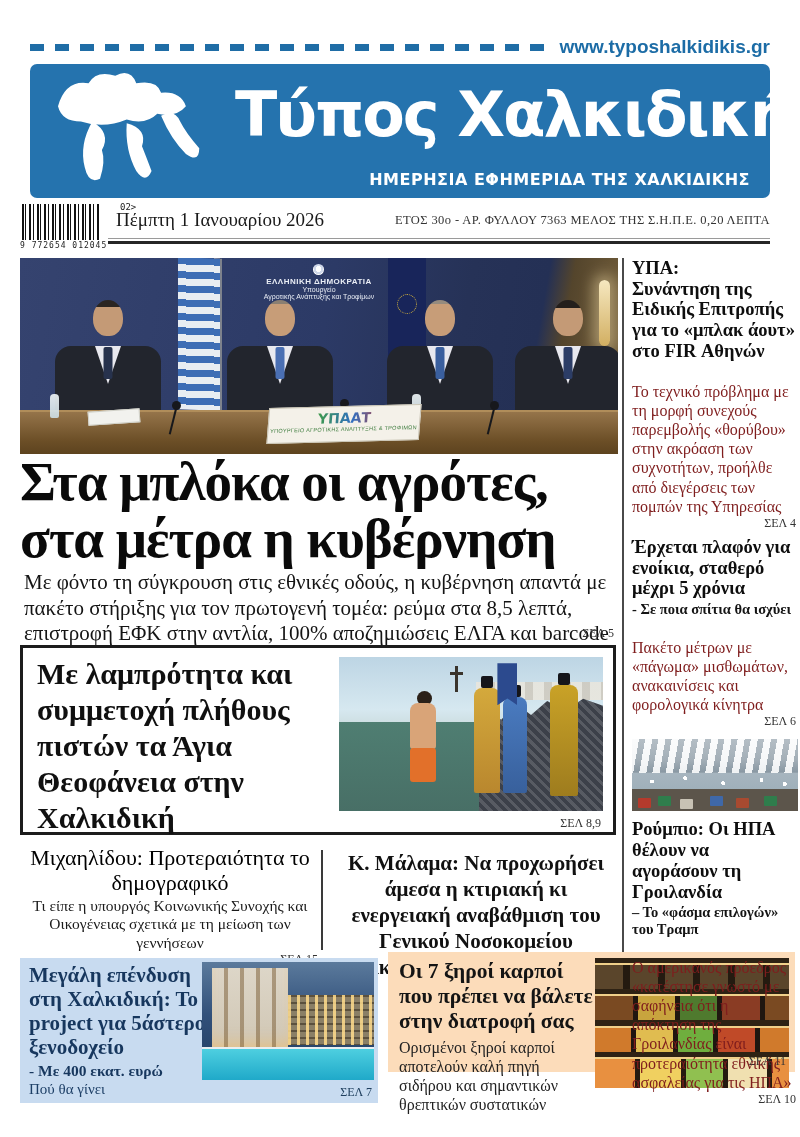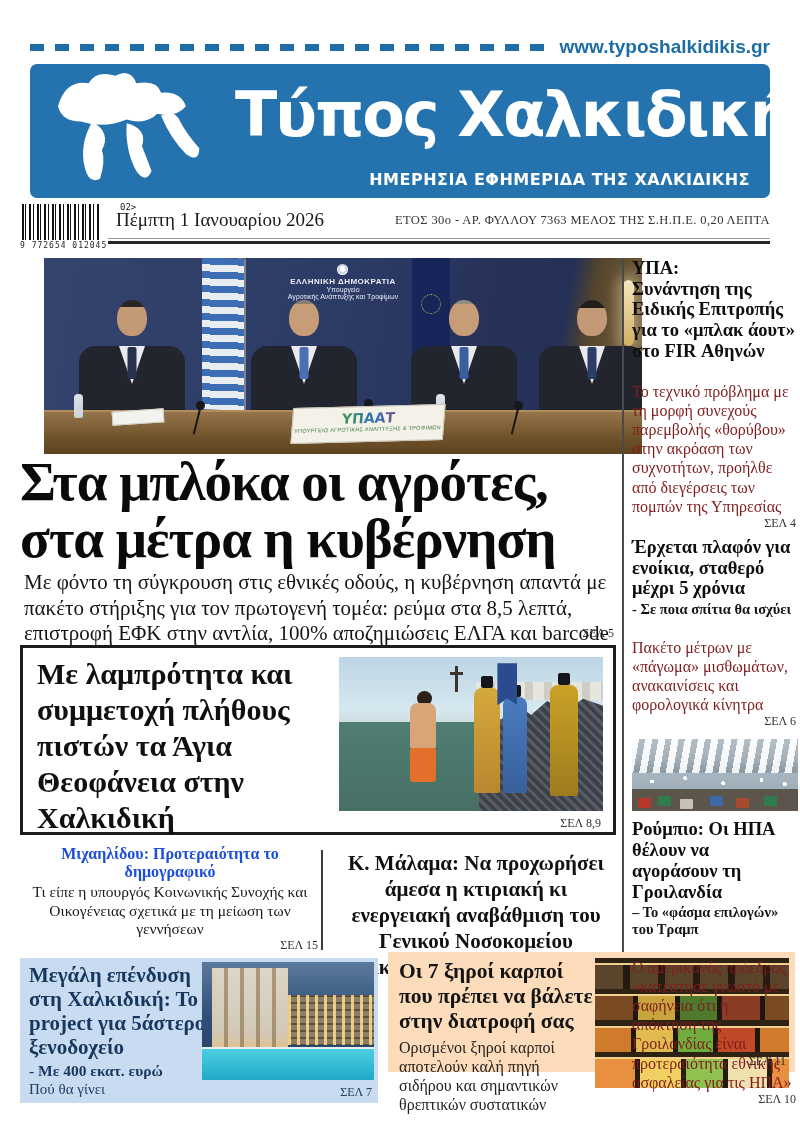--- a/index.html
+++ b/index.html
@@ -35,21 +35,21 @@
                    font-size:9px; color:#222;margin-left:16px; }
   .date-text { position:absolute; left:96px; top:7px; font-size:19px; color:#1a1a1a; }
   .issue-text { position:absolute; right:0; top:11px; font-size:12.5px; color:#333;
                 letter-spacing:0.4px; }
   .date-rule { position:absolute; left:88px; right:0; top:36px; height:6px;
                border-top:1px solid #9a9a9a; border-bottom:3px solid #262626; }
 
   
   .photo-main { position:absolute; left:20px; top:258px; width:598px; height:196px;
                 overflow:hidden;
-                background:linear-gradient(100deg,#35436f 0%,#2c3a66 50%,#263257 72%,#243055 84%,#54452c 88%,#6e5a39 96%,#7a6844 100%);margin-left:24px; }
+                background:linear-gradient(100deg,#35436f 0%,#2c3a66 50%,#263257 72%,#243055 84%,#54452c 88%,#6e5a39 96%,#7a6844 100%); }
   .backdrop-block { position:absolute; left:33%; top:6px; width:34%; text-align:center; color:#e9edf5; }
   .emblem { width:11px; height:11px; margin:0 auto 2px; border-radius:50%;
             background:radial-gradient(circle at 50% 45%, #fff 0 3px, #cfd8ea 3px 5px, #fff 5px); }
   .backdrop-t1 { font-family:"Liberation Sans", sans-serif; font-weight:bold; font-size:8px; letter-spacing:0.5px; }
   .backdrop-t2 { font-family:"Liberation Sans", sans-serif; font-size:7px; }
   .backdrop-t3 { font-family:"Liberation Sans", sans-serif; font-size:7px; }
   .flag-gr { position:absolute; left:158px; top:0; width:44px; height:152px;
              background:repeating-linear-gradient(180deg,#3d6db5 0 7px,#e8edf2 7px 14px);
              border-right:2px solid #7d828c; transform:skewY(2deg); }
   .flag-eu { position:absolute; left:368px; top:0; width:38px; height:140px; background:#18255a; }
@@ -117,21 +117,21 @@
                      background:#2b2119; border-radius:50%; }
   .ep-swimmer-shorts { position:absolute; left:27%; top:59%; width:26px; height:34px;
                        background:#e2702a; border-radius:3px; }
   .ep-cross { position:absolute; left:44%; top:6%; width:3px; height:26px; background:#3a342c; }
   .ep-cross::after { content:""; position:absolute; left:-5px; top:6px; width:13px; height:3px; background:#3a342c; }
   .ep-banner { position:absolute; left:60%; top:4%; width:20px; height:42px; background:#2c4a8e;
                clip-path:polygon(0 0,100% 0,100% 100%,50% 84%,0 100%); }
 
   
   .brief-left { position:absolute; left:22px; top:845px; width:296px; text-align:center; }
-  .bl-head { font-weight:bold; font-size:16px; line-height:1.14; color:#1d4ed8; }
+  .bl-head { font-weight:normal; font-size:22px; line-height:1.14; color:#000000; }
   .bl-sub  { margin-top:3px; font-weight:bold; font-size:16px; color:#161616; }
   .bl-body { margin-top:2px; font-size:15.5px; line-height:1.18; color:#1a1a1a; }
   .bl-ref  { text-align:right; font-size:12px; color:#333; margin-top:0; }
   .brief-divider { position:absolute; left:321px; top:850px; width:2px; height:100px; background:#3a3a3a; }
   .brief-right { position:absolute; left:333px; top:850px; width:286px; text-align:center;
                  font-weight:bold; font-size:21px; line-height:1.24; color:#111; }
   .br-ref { font-weight:normal; font-size:12px; color:#333; margin-left:6px; }
 
   
   .box-invest { position:absolute; left:20px; top:958px; width:358px; height:145px;

